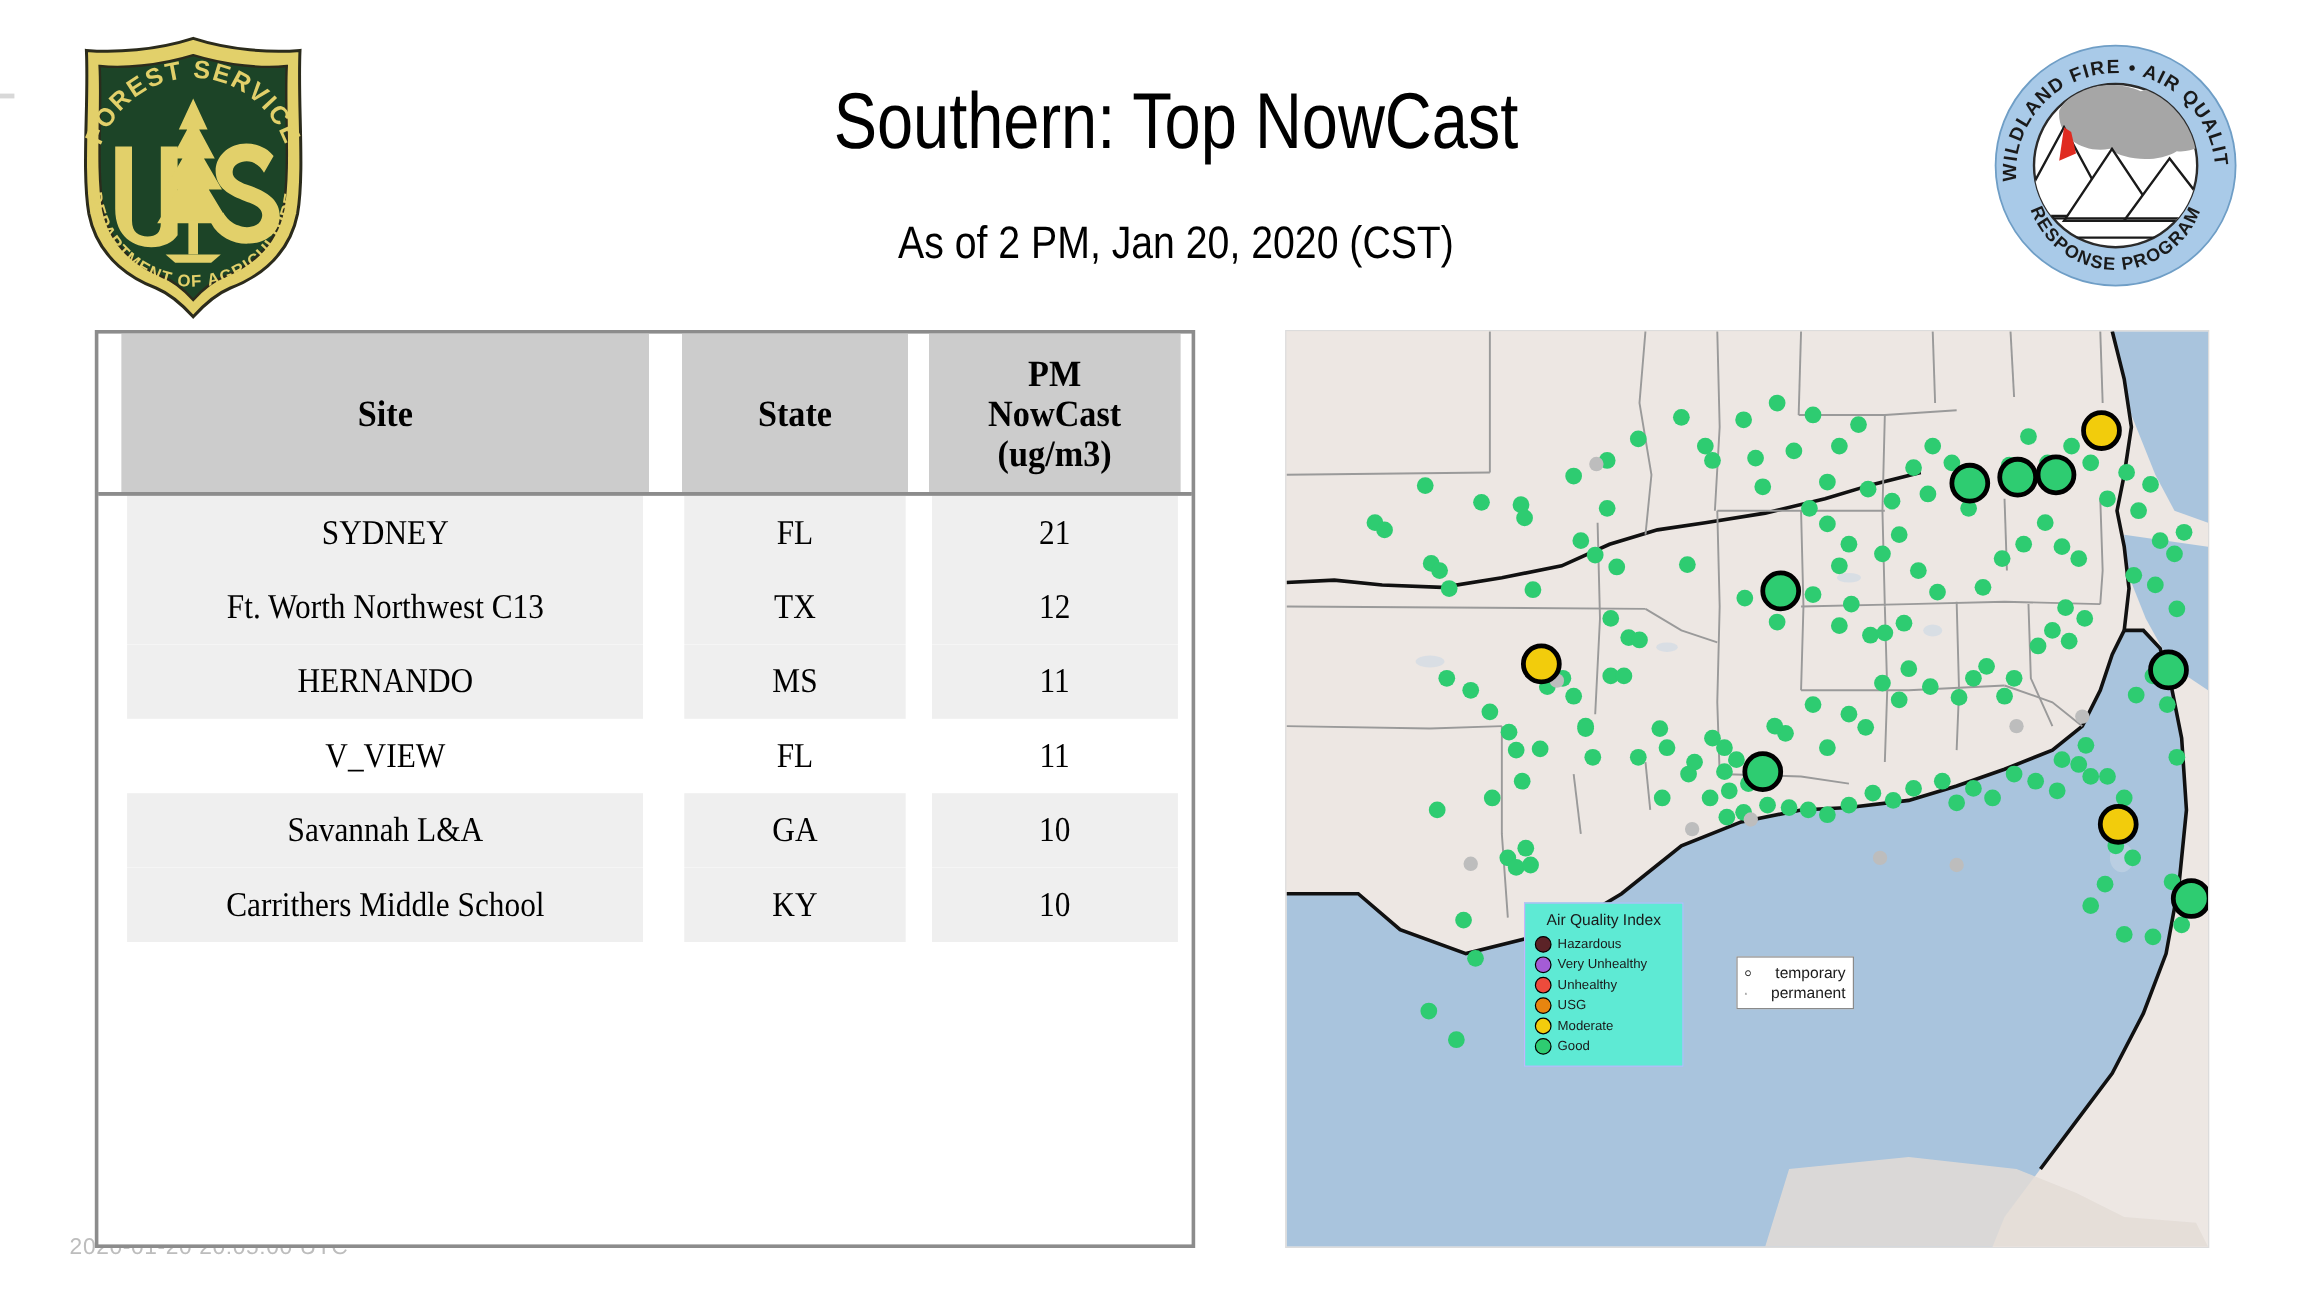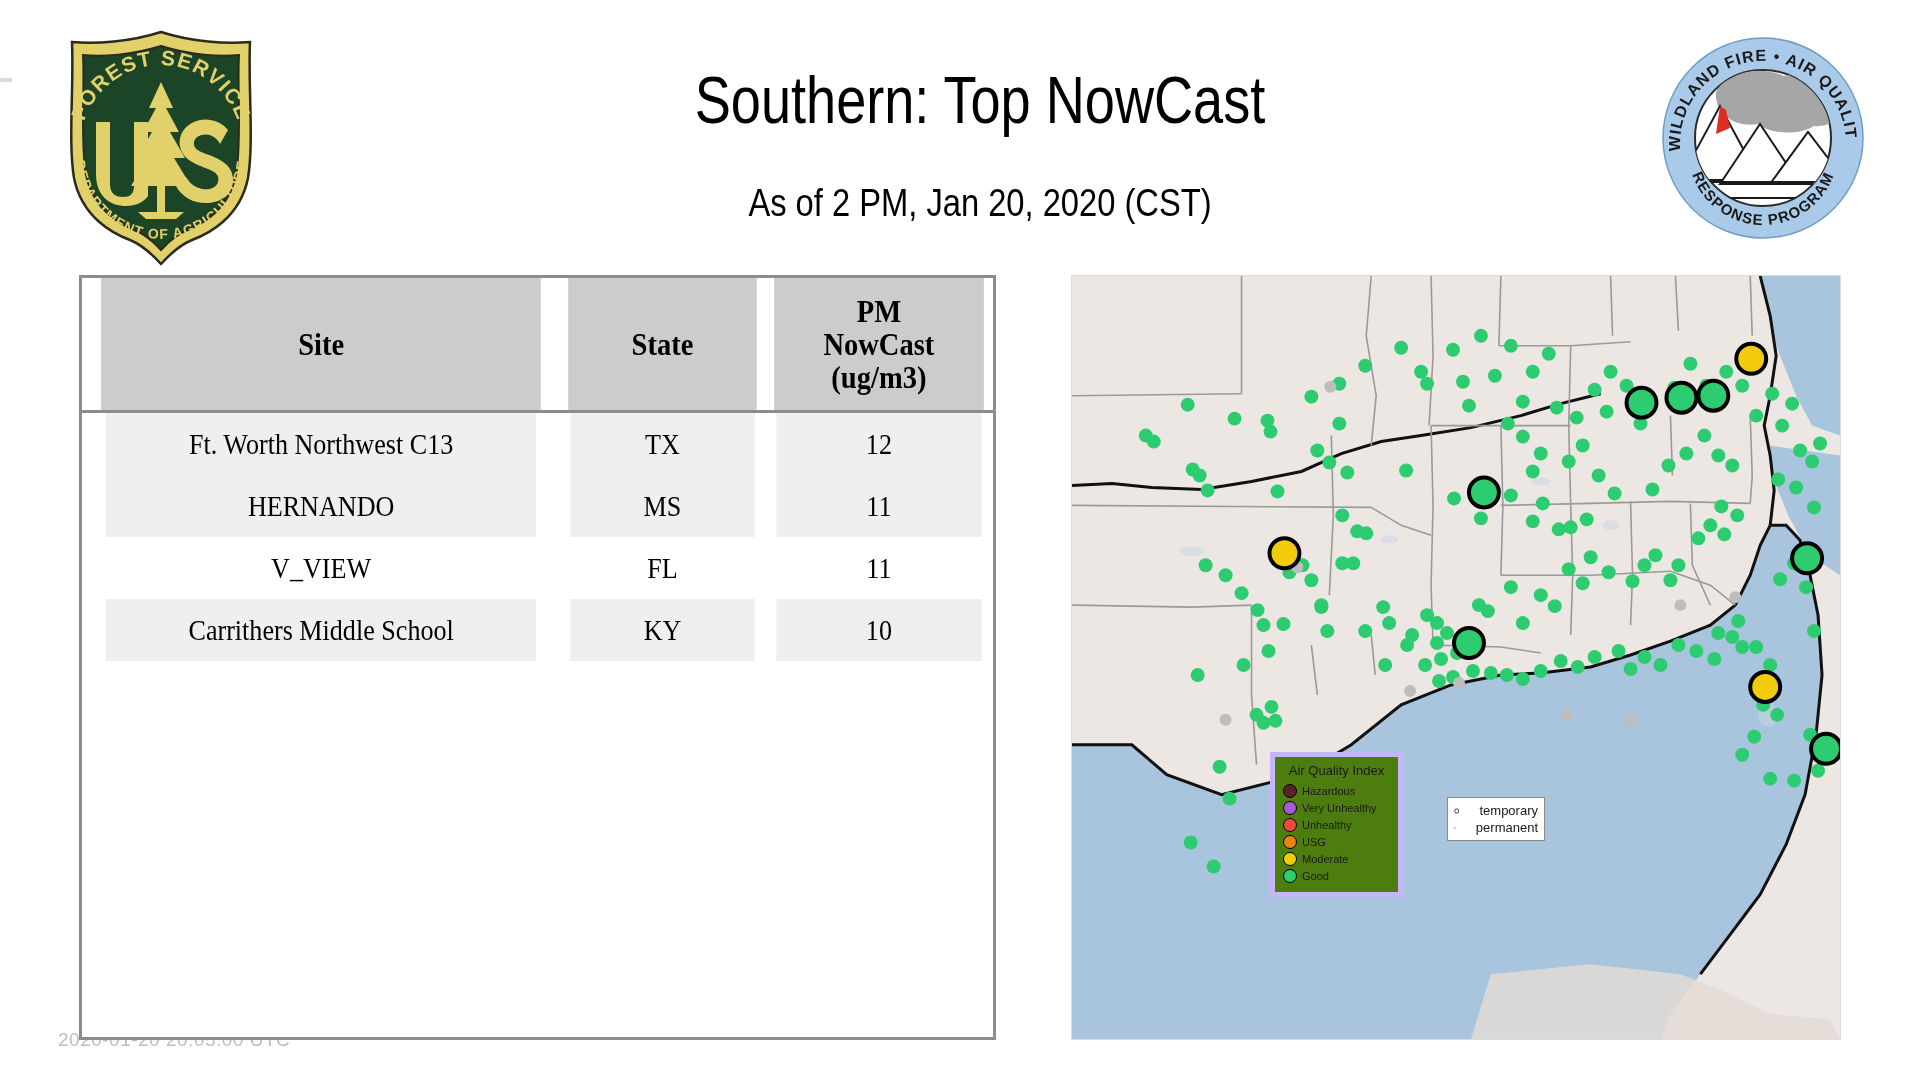--- a/index.html
+++ b/index.html
@@ -81,21 +81,21 @@
   
   .map-frame {
     position:absolute; left:1071px; top:275px; width:770px; height:765px;
     overflow:hidden; background:#ede7e3;
     border:1px solid #dcdcdc; box-sizing:border-box;
   }
   .map-frame svg { display:block; width:100%; height:100%; }
 
   .legend-aqi {
     position:absolute; left:1270px; top:752px; width:133px;
-    background:#4d7c0f; border:5px solid #c4b5fd; box-sizing:border-box;
+    background:#5eead4; border:1px solid #c4b5fd; box-sizing:border-box;
     padding:6px 8px 8px 8px; z-index:5;
   }
   .legend-aqi .lg-title {
     font-family:"Liberation Sans",sans-serif; font-size:13px; color:#1a1a1a;
     text-align:center; margin-bottom:4px; white-space:nowrap;
   }
   .legend-aqi .lg-row { display:flex; align-items:center; gap:5px; height:17px; }
   .legend-aqi .sw {
     width:12px; height:12px; border-radius:50%; border:1.6px solid #000; flex:0 0 auto;
   }
@@ -217,33 +217,43 @@
           <th>State</th>
           <th>
             <div>PM</div>
             <div>NowCast</div>
             <div>(ug/m3)</div>
           </th>
         </tr>
       </thead>
       <tbody>
         <tr class="odd">
+            <td>SYDNEY</td>
+            <td>FL</td>
+            <td>21</td>
+          </tr>
+        <tr class="odd">
             <td>Ft. Worth Northwest C13</td>
             <td>TX</td>
             <td>12</td>
           </tr>
         <tr class="odd">
             <td>HERNANDO</td>
             <td>MS</td>
             <td>11</td>
           </tr>
         <tr class="even">
             <td>V_VIEW</td>
             <td>FL</td>
             <td>11</td>
+          </tr>
+        <tr class="odd">
+            <td>Savannah L&amp;A</td>
+            <td>GA</td>
+            <td>10</td>
           </tr>
         <tr class="odd">
             <td>Carrithers Middle School</td>
             <td>KY</td>
             <td>10</td>
           </tr>
       </tbody>
     </table>
   </div>
 

